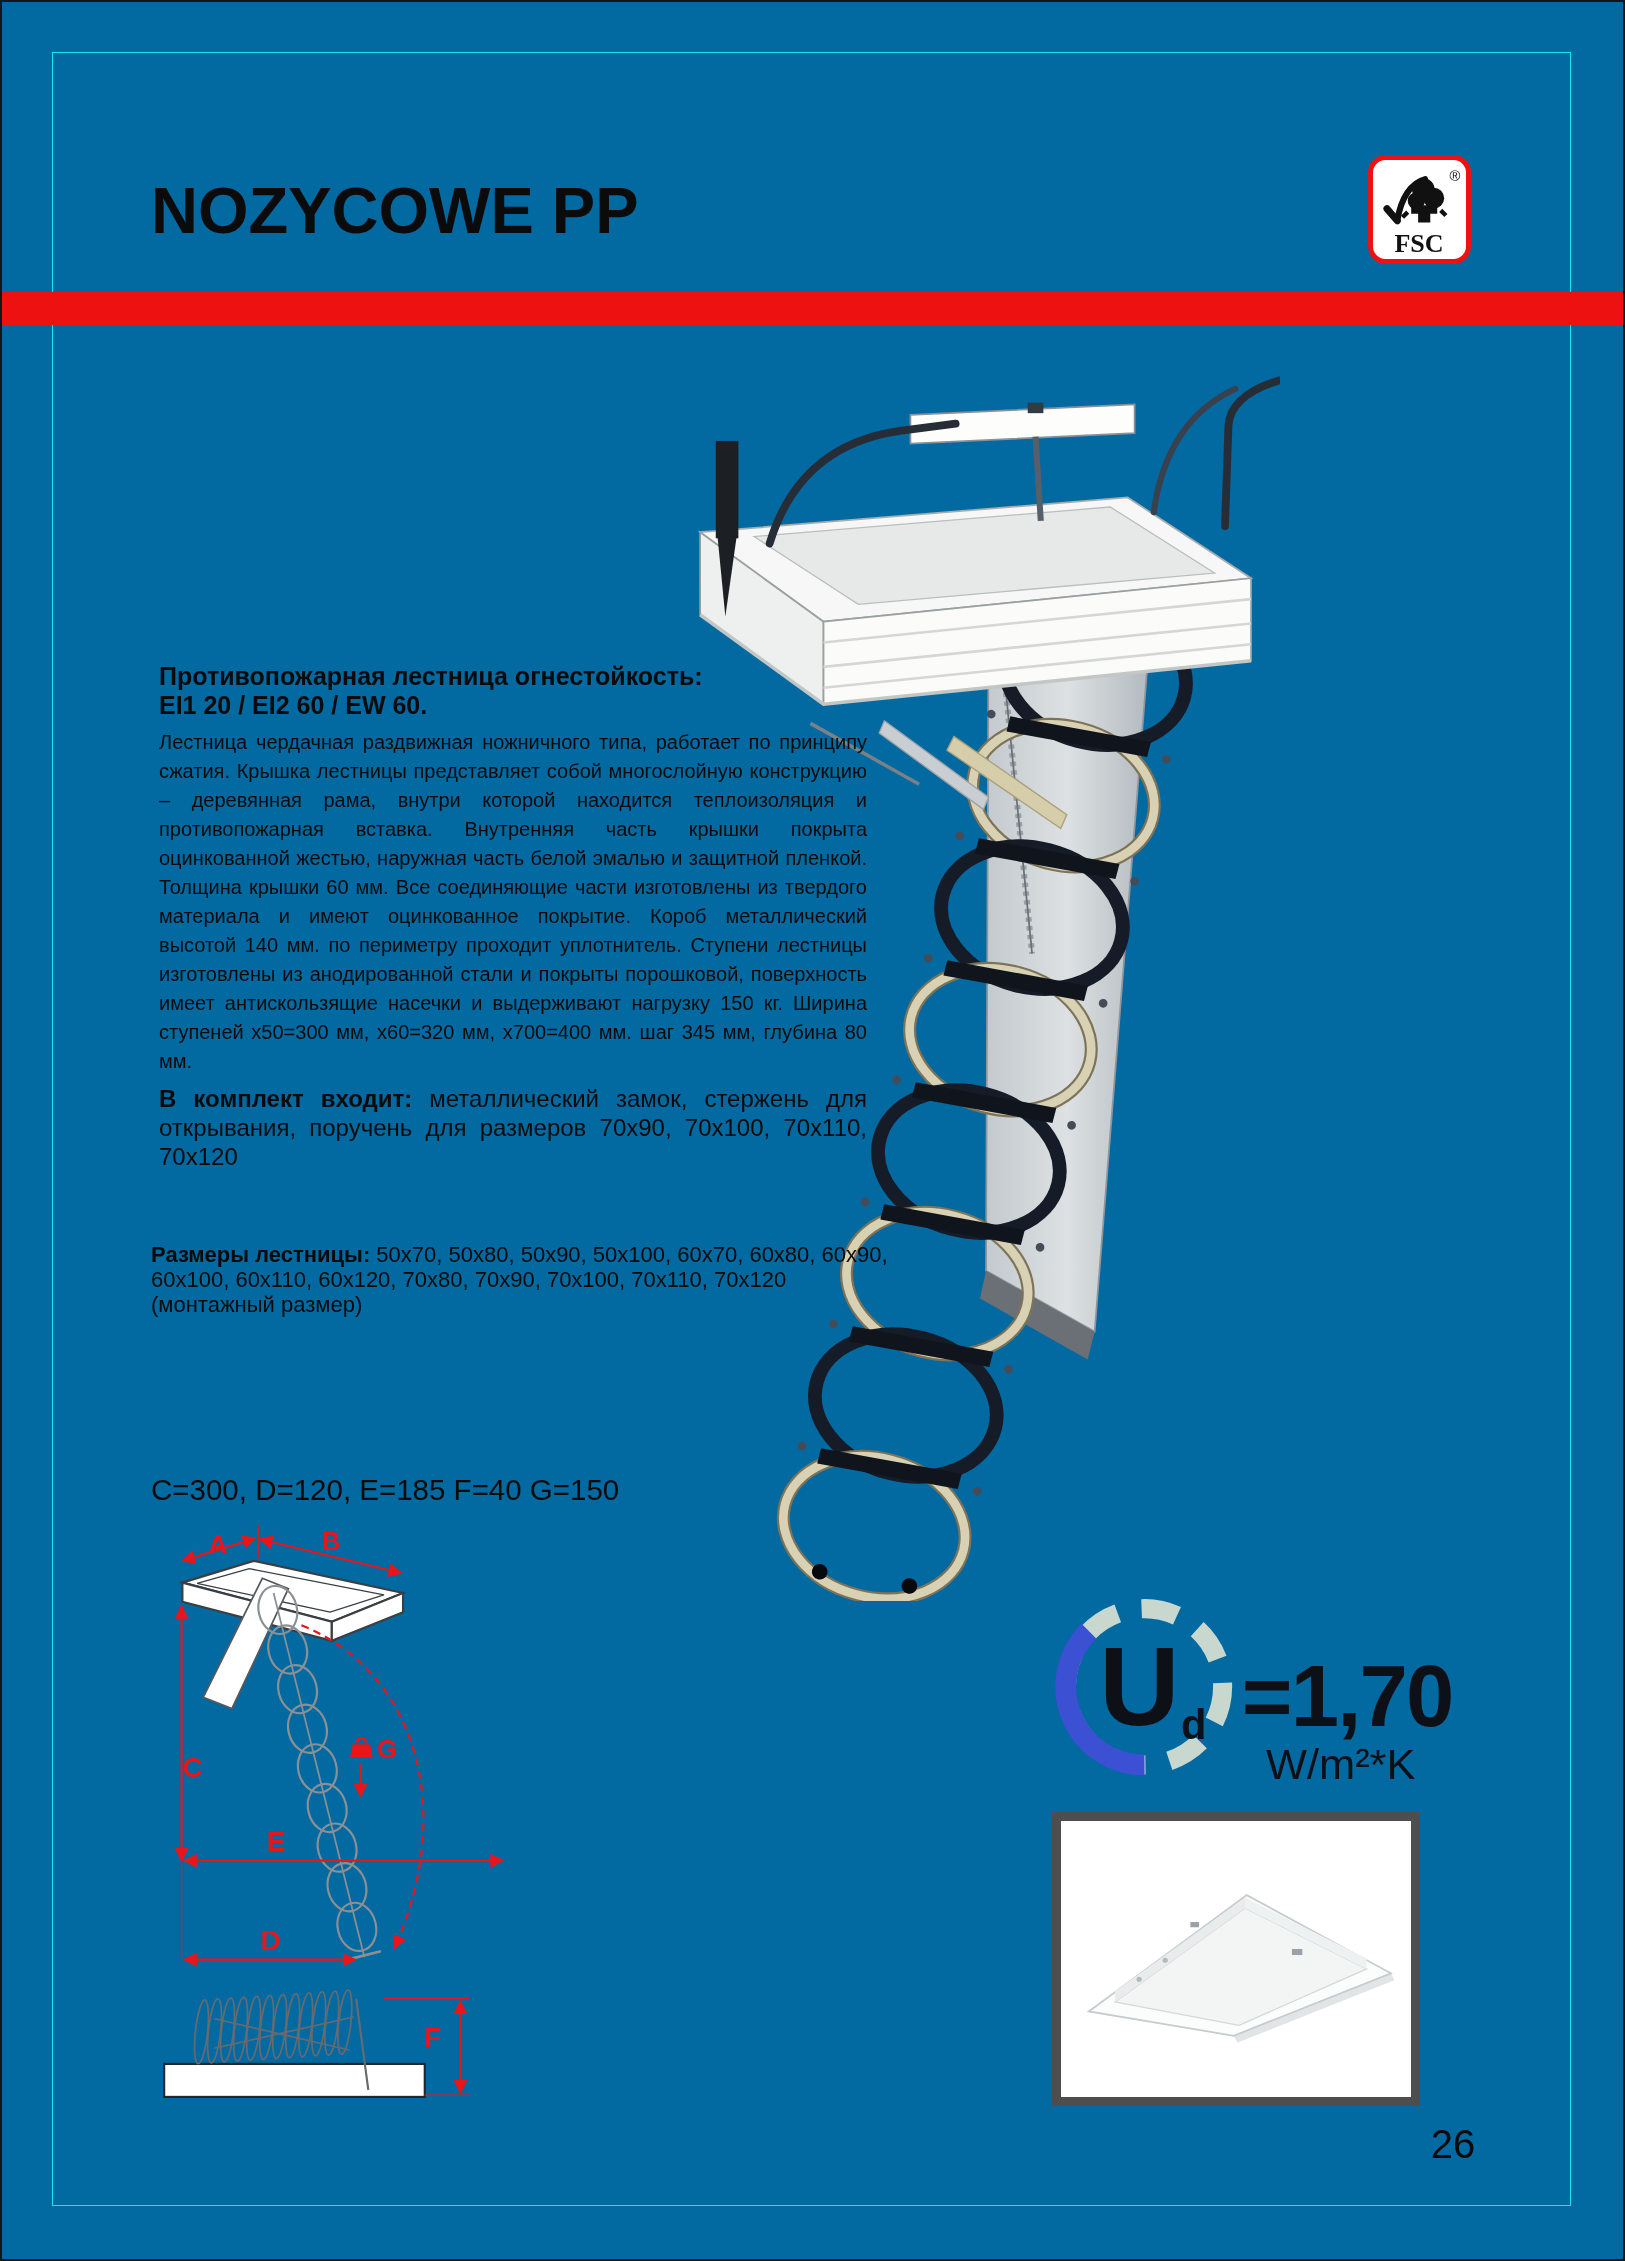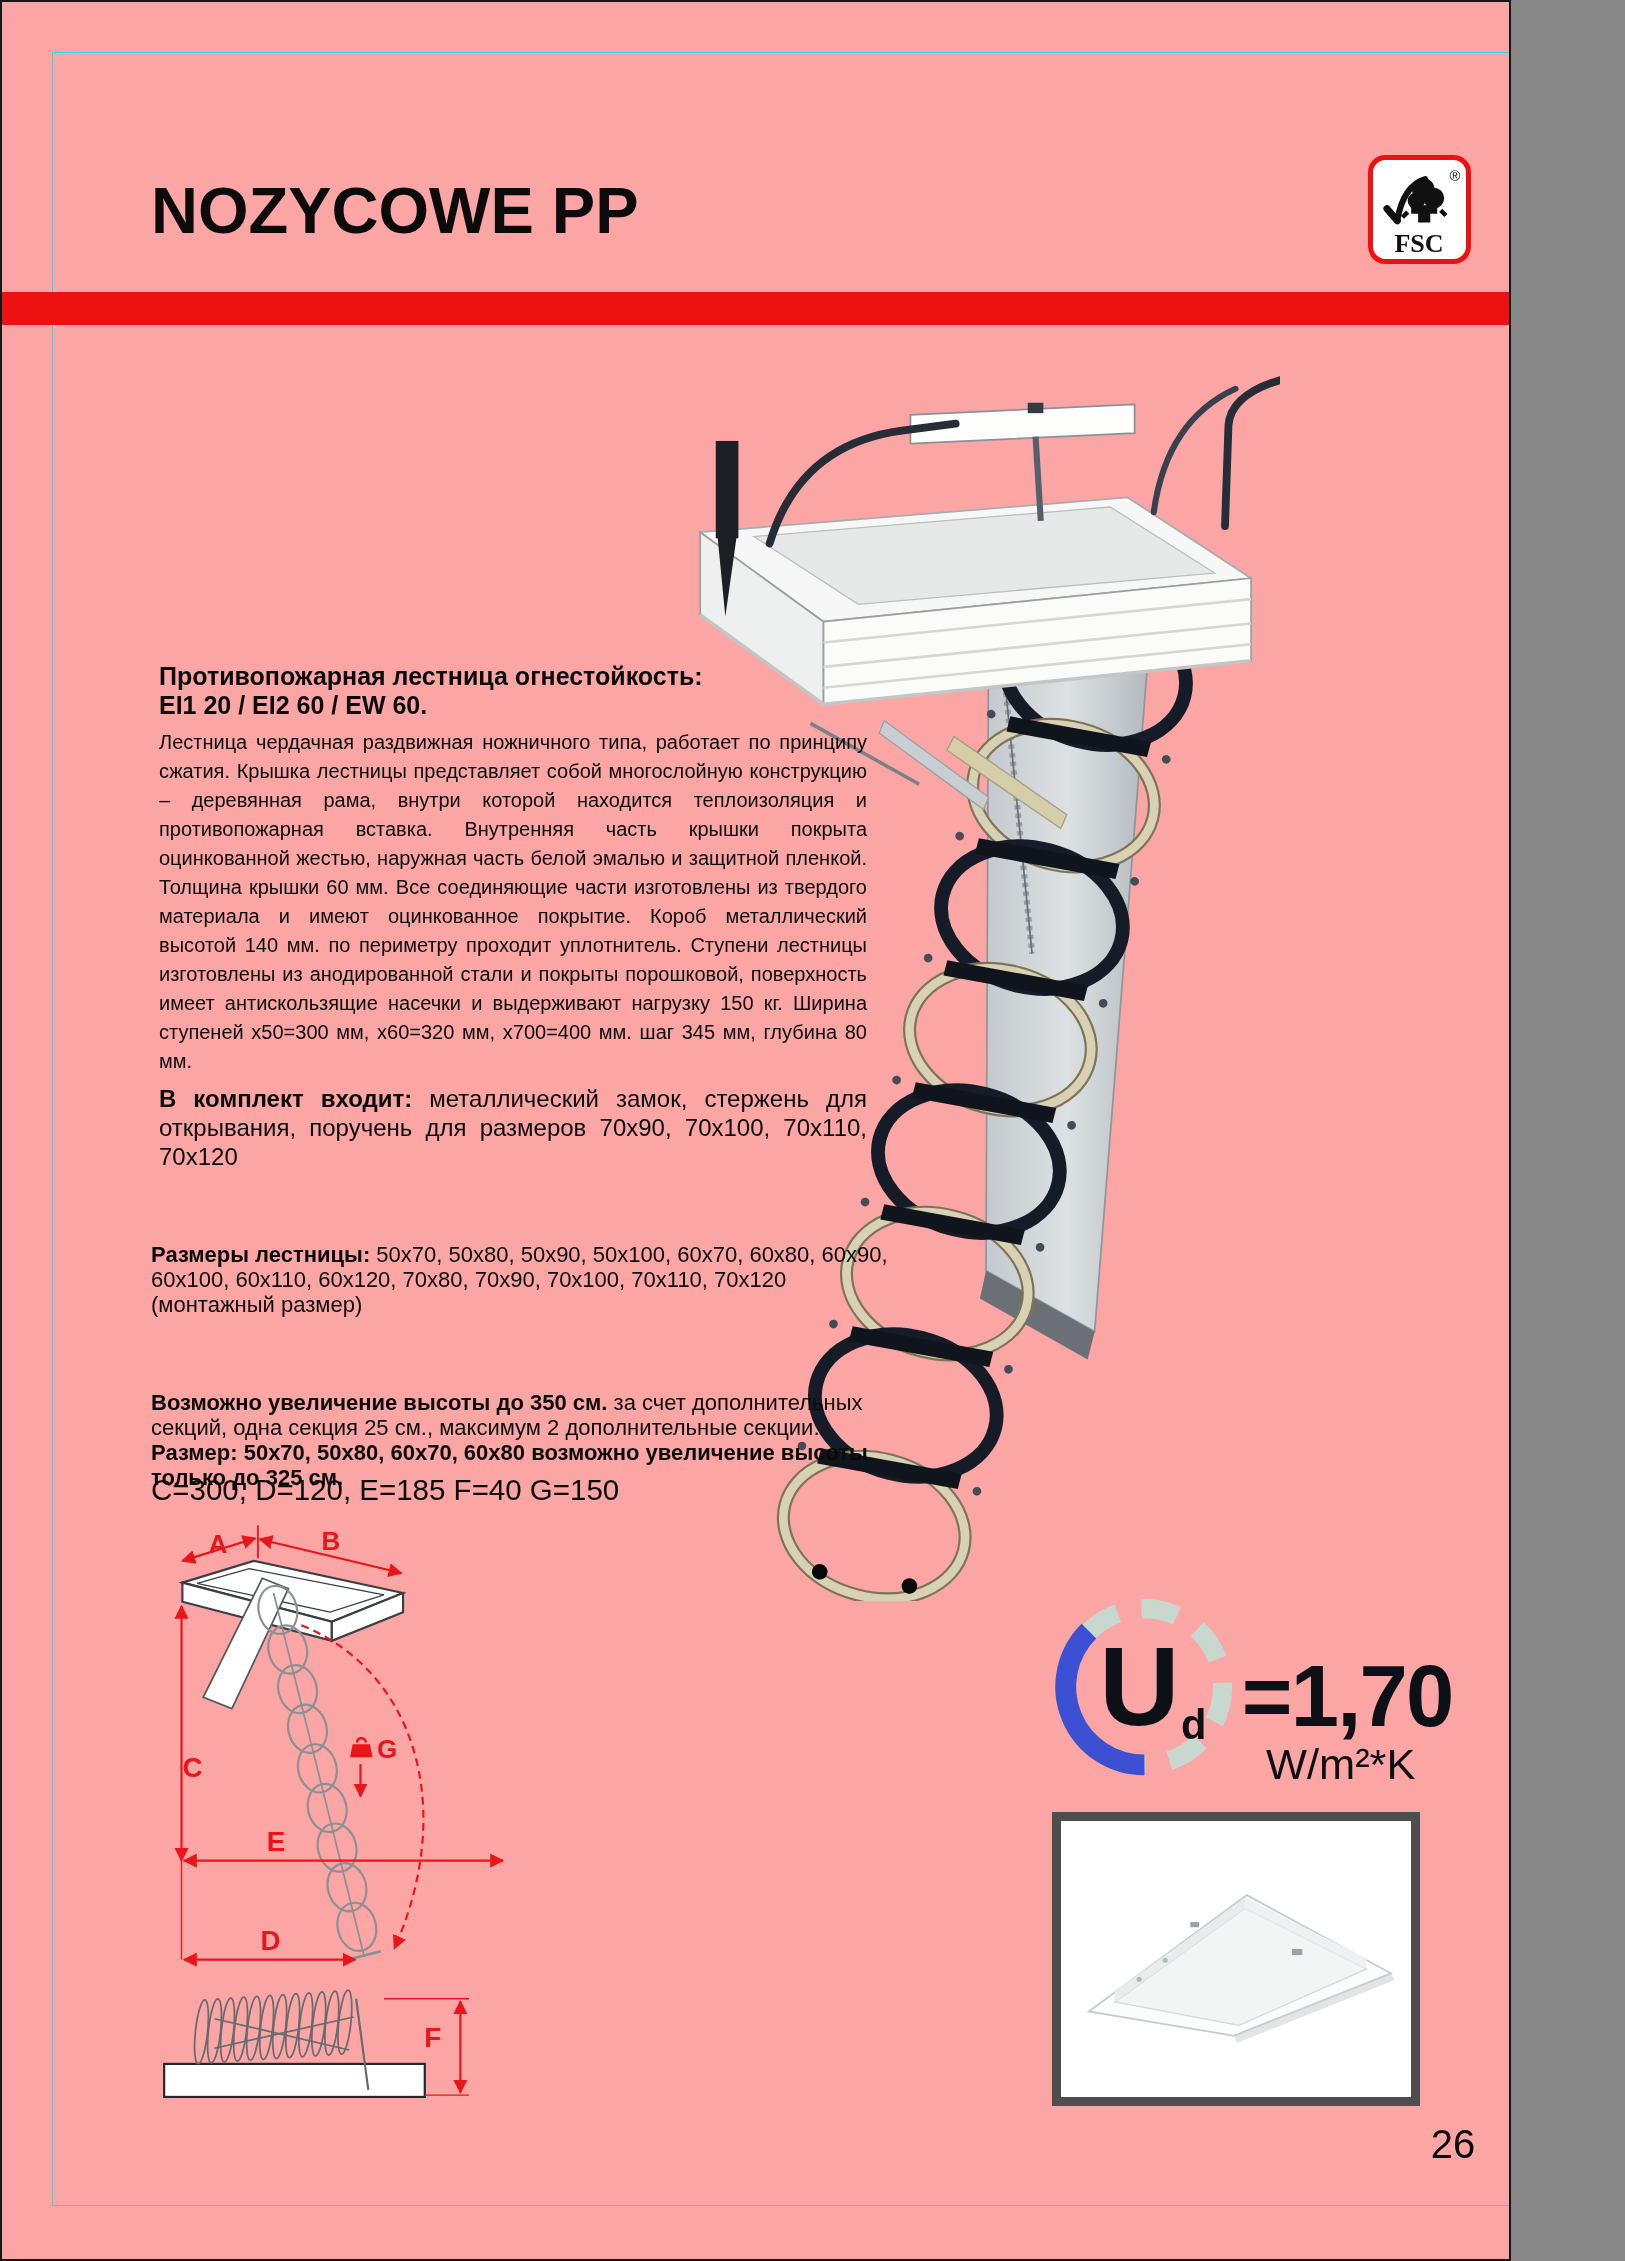--- a/index.html
+++ b/index.html
@@ -1,16 +1,16 @@
 <!DOCTYPE html>
 <html style="font-size:14px"><head>
 <meta charset="utf-8">
 <style>
   html,body{margin:0;padding:0;background:#888;}
-  .page{position:relative;width:1511px;height:2261px;background:#fca5a5;
+  .page{position:relative;width:1625px;height:2261px;background:#0369a1;
         border:2.6px solid #161616;box-sizing:border-box;overflow:hidden;
         font-family:"Liberation Sans",sans-serif;color:#0b0b0b;}
   .cyan-frame{position:absolute;left:50px;top:50px;width:1517px;height:2152px;
         border:1.7px solid #15e6e6;z-index:1;}
   .red-bar{position:absolute;left:0;top:290px;width:1625px;height:33px;background:#ee1111;z-index:3;}
   .title{position:absolute;left:149px;top:176px;font-size:65px;font-weight:bold;
         letter-spacing:0px;line-height:1;z-index:2;white-space:nowrap;}
   .fsc{position:absolute;left:1366px;top:153px;width:103px;height:109px;z-index:2;
         border:5.2px solid #ee1111;border-radius:17.4px;box-sizing:border-box;background:#fff;}
   .desc{position:absolute;left:149px;top:652px;width:724px;z-index:2;}
@@ -143,24 +143,20 @@
     <p class="body-p">Лестница чердачная раздвижная ножничного типа, работает по принципу сжатия. Крышка лестницы представляет собой многослойную конструкцию – деревянная рама, внутри которой находится теплоизоляция и противопожарная вставка. Внутренняя часть крышки покрыта оцинкованной жестью, наружная часть белой эмалью и защитной пленкой. Толщина крышки 60 мм. Все соединяющие части изготовлены из твердого материала и имеют оцинкованное покрытие. Короб металлический высотой 140 мм. по периметру проходит уплотнитель. Ступени лестницы изготовлены из анодированной стали и покрыты порошковой, поверхность имеет антискользящие насечки и выдерживают нагрузку 150 кг. Ширина ступеней x50=300 мм, x60=320 мм, x700=400 мм. шаг 345 мм, глубина 80 мм.</p>
     <p class="body-p2"><b>В комплект входит:</b><span> металлический замок, стержень для открывания, поручень для размеров 70x90, 70x100, 70x110, 70x120</span></p>
   </div>
 
   <div class="small s1">
     <b>Размеры лестницы:</b><span> 50x70, 50x80, 50x90, 50x100, 60x70, 60x80, 60x90, 60x100, 60x110, 60x120, 70x80, 70x90, 70x100, 70x110, 70x120</span>
     <div>(монтажный размер)</div>
   </div>
 
 
-  <div class="small s3">
-    <b>Возможно увеличение высоты до 350 см.</b><span> за счет дополнительных секций, одна секция 25 см., максимум 2 дополнительные секции.</span><br>
-    <b>Размер: 50x70, 50x80, 60x70, 60x80 возможно увеличение высоты только до 325 см.</b>
-  </div>
 
   <div class="cline">C=300, D=120, E=185 F=40 G=150</div>
 
   <svg class="diagram" width="556" height="600" viewBox="0 0 640 690">
     <defs>
       <marker id="ar" viewBox="0 0 10 10" refX="9" refY="5" markerWidth="6.5" markerHeight="6.5" orient="auto-start-reverse">
         <path d="M0,0L10,5L0,10z" fill="#e8151b"></path>
       </marker>
     </defs>
 

